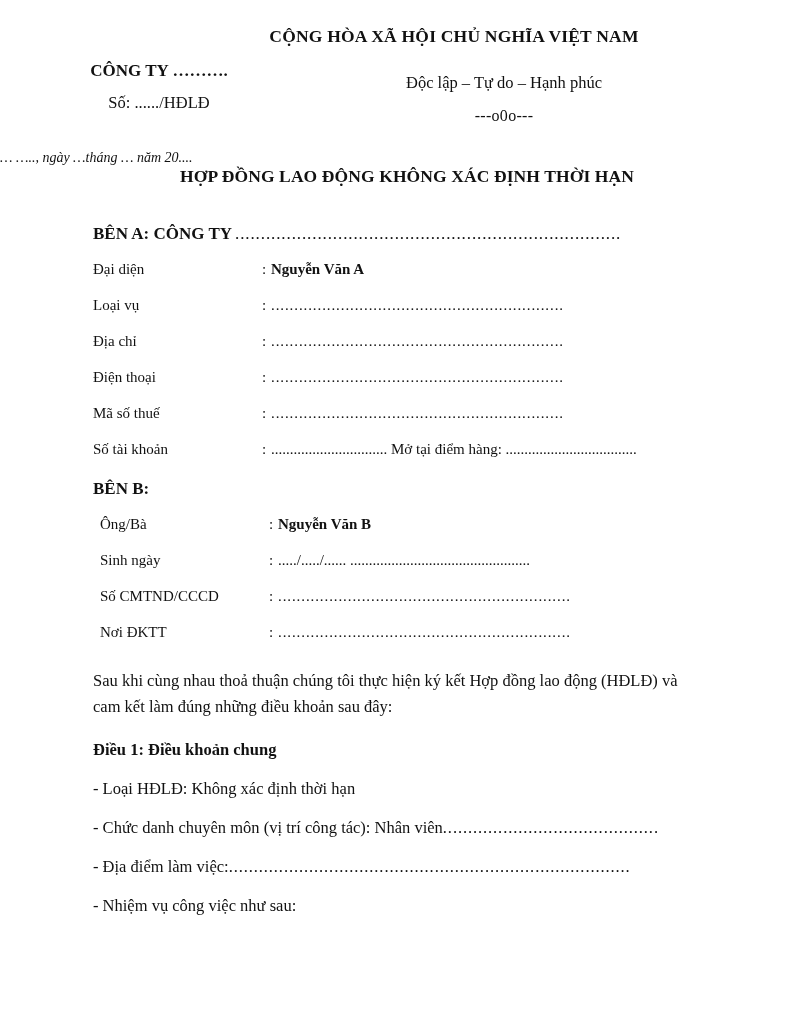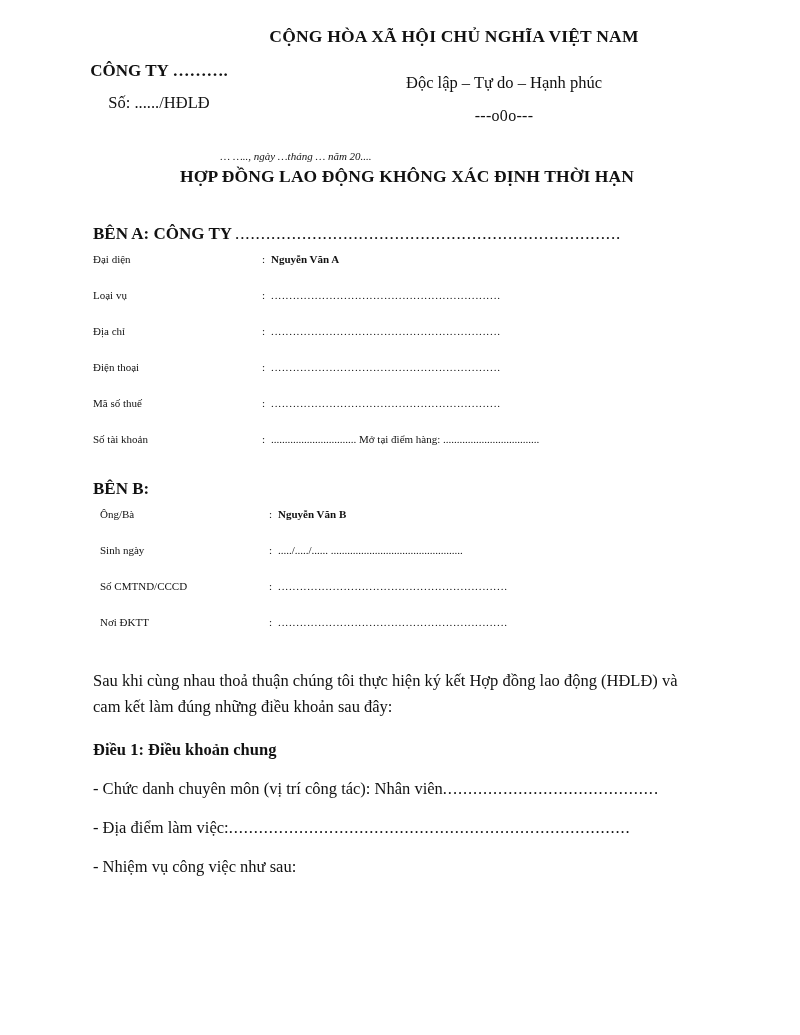--- a/index.html
+++ b/index.html
@@ -85,24 +85,24 @@
     font-size: 16px;
     line-height: 1.45;
     margin-top: 9px;
     letter-spacing: 0.3px;
   }
   .date-line {
     position: absolute;
     left: 0;
     top: 124px;
     width: 688px;
-    text-align: center;
+    text-align: left;
     padding-right: 96px;
     box-sizing: border-box;
-    font-size: 11px;
+    font-size: 14px;
     font-style: italic;
   }
 
   
   .doc-title {
     position: absolute;
     left: 0;
     top: 166px;
     width: 800px;
     text-align: center;
@@ -133,22 +133,22 @@
     font-weight: normal;
     flex: 1 1 auto;
     margin-left: 3px;
     min-width: 0;
   }
 
   .rows { margin-top: 6px; }
 
   .frow {
     display: flex;
-    align-items: flex-start;
-    font-size: 11px;
+    align-items: center;
+    font-size: 15px;
     line-height: 1.32;
     height: 36px;
     white-space: nowrap;
     font-family: Liberation Serif, serif;
   }
   .frow .label {
     flex: 0 0 auto;
     width: 169px;
     box-sizing: border-box;
   }
@@ -303,20 +303,24 @@
         <span class="colon">:</span>
         <span class="val dots">...............................................................</span>
       </div>
 
     </div>
 
     <div class="para">Sau khi cùng nhau thoả thuận chúng tôi thực hiện ký kết Hợp đồng lao động (HĐLĐ) và cam kết làm đúng những điều khoản sau đây:</div>
 
     <div class="article-title">Điều 1: Điều khoản chung</div>
 
+    <div class="bullet">
+      <span class="btext">- Loại HĐLĐ: Không xác định thời hạn</span>
+      <span class="dots"></span>
+    </div>
 
     <div class="bullet">
       <span class="btext">- Chức danh chuyên môn (vị trí công tác): Nhân viên</span>
       <span class="dots">...........................................</span>
     </div>
 
     <div class="bullet">
       <span class="btext">- Địa điểm làm việc: </span>
       <span class="dots">................................................................................</span>
     </div>

